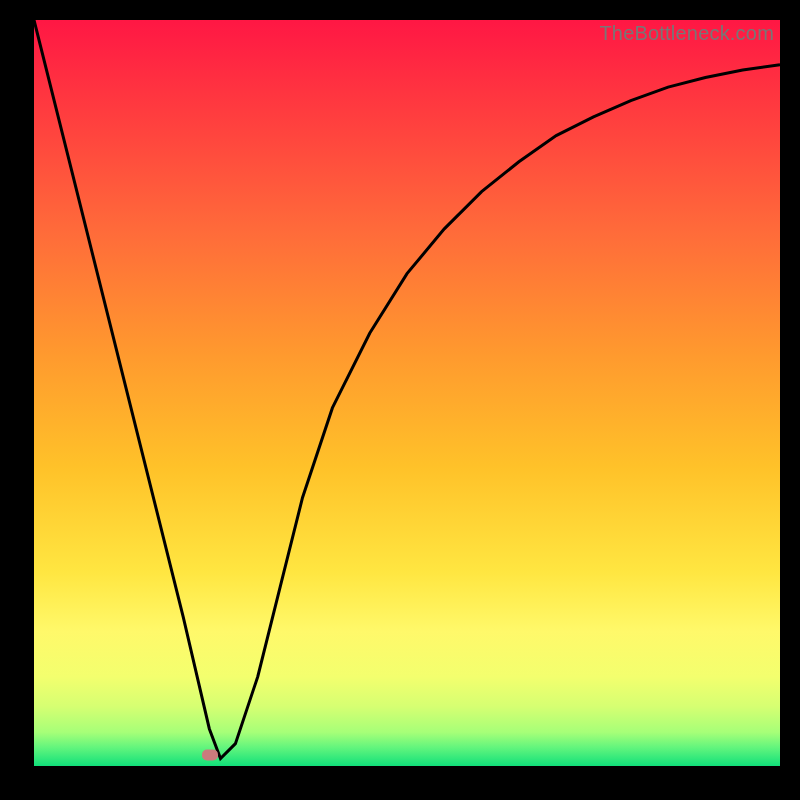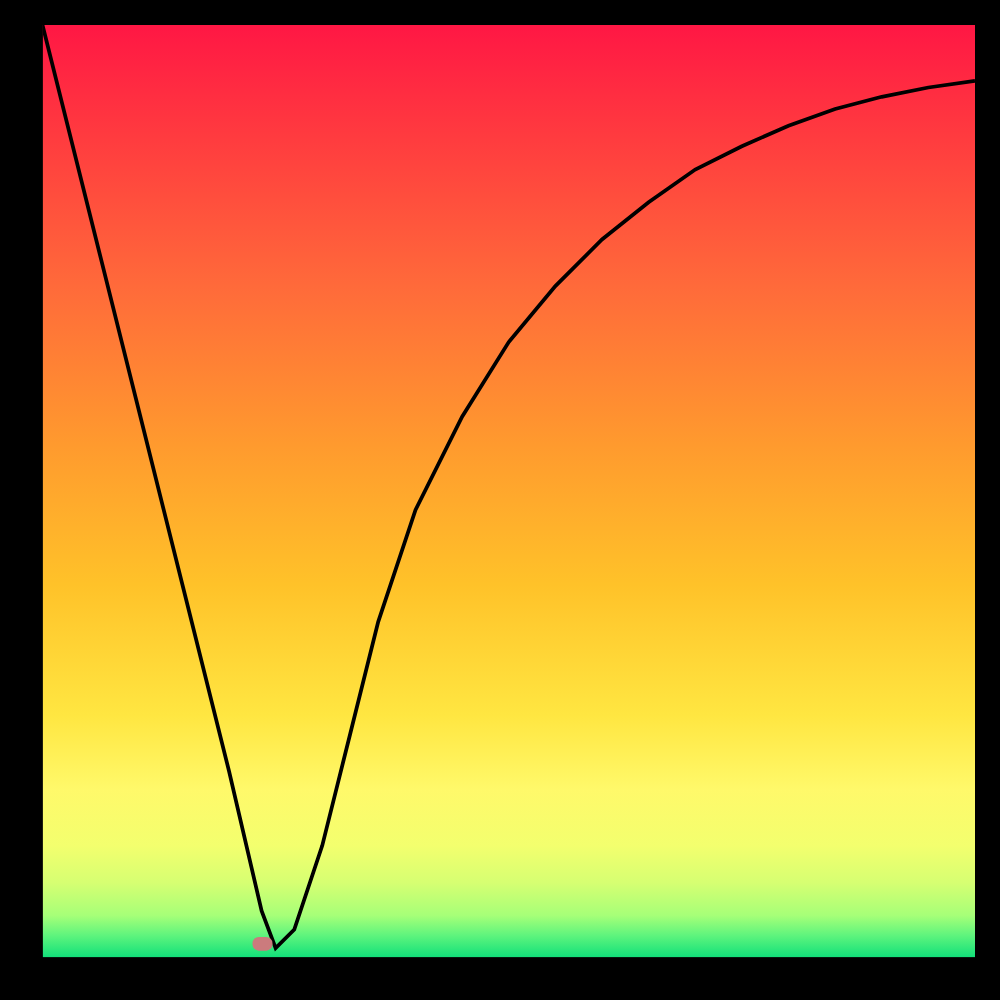--- a/index.html
+++ b/index.html
@@ -73,20 +73,21 @@
             <stop offset="88%" stop-color="#f3ff6e"></stop>
             <stop offset="92%" stop-color="#d6ff72"></stop>
             <stop offset="95.5%" stop-color="#a6ff78"></stop>
             <stop offset="97.5%" stop-color="#63f57d"></stop>
             <stop offset="100%" stop-color="#11e07a"></stop>
           </linearGradient>
       </defs>
       <rect x="0" y="0" width="100" height="100" fill="url(#bg-grad)"></rect>
     </svg>
 
+    <div class="watermark">TheBottleneck.com</div>
 
     <svg class="curve" preserveAspectRatio="none" viewBox="0 0 100 100">
       <path id="curve-path" fill="none" stroke="#000000" stroke-width="0.402" d="M0.000 0.000 L5.000 20.000 L10.000 40.000 L15.000 60.000 L20.000 80.000 L23.500 95.000 L25.000 99.000 L27.000 97.000 L30.000 88.000 L33.000 76.000 L36.000 64.000 L40.000 52.000 L45.000 42.000 L50.000 34.000 L55.000 28.000 L60.000 23.000 L65.000 19.000 L70.000 15.500 L75.000 13.000 L80.000 10.800 L85.000 9.000 L90.000 7.700 L95.000 6.700 L100.000 6.000 "></path>
     </svg>
 
     <div class="marker" id="marker" style="left: 23.6%; top: 98.5%; background: rgb(203, 123, 125);"></div>
   </div>
 </div>
 
 </body></html>

